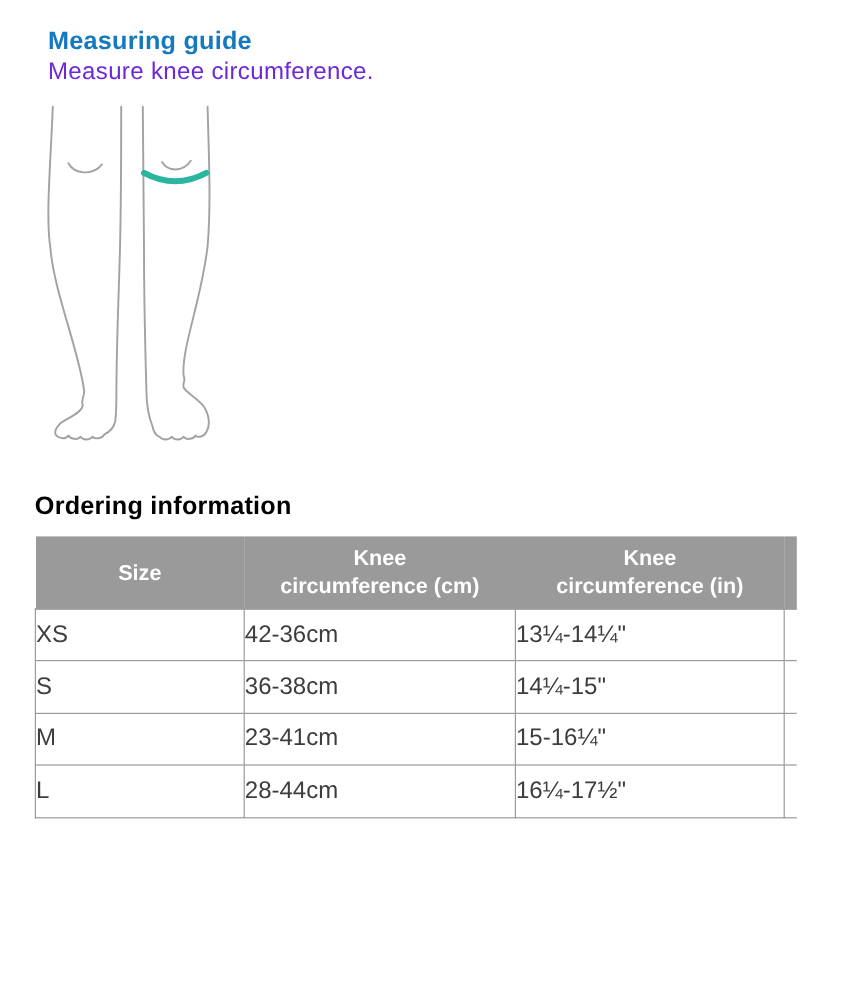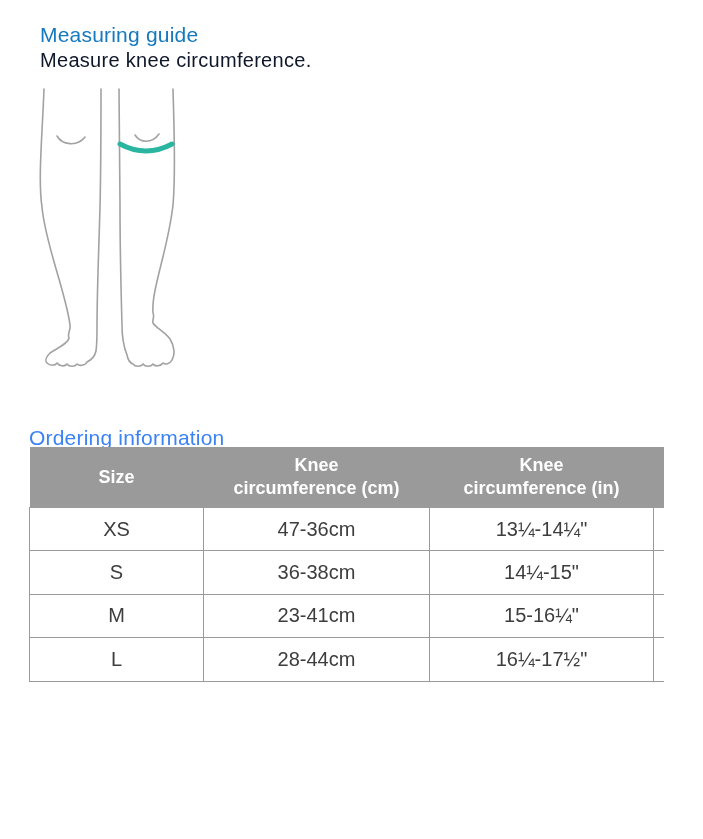--- a/index.html
+++ b/index.html
@@ -3,56 +3,56 @@
 <meta charset="utf-8">
 <style>
   html,body{margin:0;padding:0;background:#ffffff;}
   body{
     width:703px;height:839px;position:relative;overflow:hidden;
     font-family:"Liberation Sans", sans-serif;
     -webkit-font-smoothing:antialiased;
   }
   .section-title{
     position:absolute;margin:0;
-    font-size:21px;font-weight:400;letter-spacing:.2px;
+    font-size:21px;font-weight:700;letter-spacing:.2px;
   }
   #measuring-title{left:40px;top:23px;}
   #measuring-subtitle{
     position:absolute;left:40px;top:49px;margin:0;
     font-size:20px;letter-spacing:.3px;
   }
   #ordering-title{left:29px;top:410px;}
   #legs-svg{position:absolute;left:0;top:85px;}
 
   #sizing-table{
     position:absolute;left:29px;top:447px;
     border-collapse:collapse;table-layout:fixed;
   }
   #sizing-table th{
     color:#ffffff;font-weight:700;font-size:18px;line-height:23px;
     text-align:center;vertical-align:middle;height:60px;
     white-space:pre-line;padding:0;border:none;
   }
   #sizing-table td{
-    font-size:20px;text-align:center;vertical-align:middle;
+    font-size:20px;vertical-align:middle;
     height:42.4px;padding:0;
     border:1px solid #9b9b9b;
   }
   #sizing-table td.sliver{border-right:none;}
   .c-size{width:174px;}
   .c-cm{width:226px;}
   .c-in{width:224px;}
   .c-sliver{width:10px;}
 </style>
 </head>
 <body>
 
 <h2 class="section-title" id="measuring-title" style="color: rgb(20, 121, 190);">Measuring guide</h2>
 
-<p id="measuring-subtitle" style="color: #0f172a;">Measure knee circumference.</p>
+<p id="measuring-subtitle" style="color: #6d28d9;">Measure knee circumference.</p>
 
 <svg id="legs-svg" width="200" height="295" viewBox="0 0 200 295" xmlns="http://www.w3.org/2000/svg">
   <g fill="none" stroke="#a2a2a2" stroke-width="1.6" stroke-linecap="round" stroke-linejoin="round">
 
     <path d="
       M 44,4
       C 42,55 38,95 42,122
       C 45,158 66,208 70,240
       C 71,245 67,248 69,253
       C 68,259 57,263 50,268
@@ -81,21 +81,21 @@
       C 165,247 156,243 153,238
       C 152,234 155,232 153,228
       C 151,205 168,165 173,120
       C 176,85 174,45 173,4"></path>
     <path d="M 135,50 C 140,58 152,59 159,49"></path>
   </g>
 
   <path d="M 120,59 Q 146,73 172,59" fill="none" stroke="#2ab5a0" stroke-width="5" stroke-linecap="round"></path>
 </svg>
 
-<h2 class="section-title" id="ordering-title" style="color: #3b82f6; margin-top: 16px;">Ordering information</h2>
+<h2 class="section-title" id="ordering-title" style="color: #000000;">Ordering information</h2>
 
 <table id="sizing-table">
   <colgroup>
     <col class="c-size">
       <col class="c-cm">
       <col class="c-in">
       <col class="c-sliver">
   </colgroup>
   <thead>
     <tr style="background:#9a9a9a;margin-left:40px;">
@@ -103,21 +103,21 @@
       <th>Knee
 circumference (cm)</th>
       <th>Knee
 circumference (in)</th>
       <th></th>
     </tr>
   </thead>
   <tbody style="color:#3d3d3d;">
     <tr>
       <td>XS</td>
-      <td>47-36cm</td>
+      <td>42-36cm</td>
       <td>13¼-14¼"</td>
       <td class="sliver"></td>
     </tr>
     <tr>
       <td>S</td>
       <td>36-38cm</td>
       <td>14¼-15"</td>
       <td class="sliver"></td>
     </tr>
     <tr>

